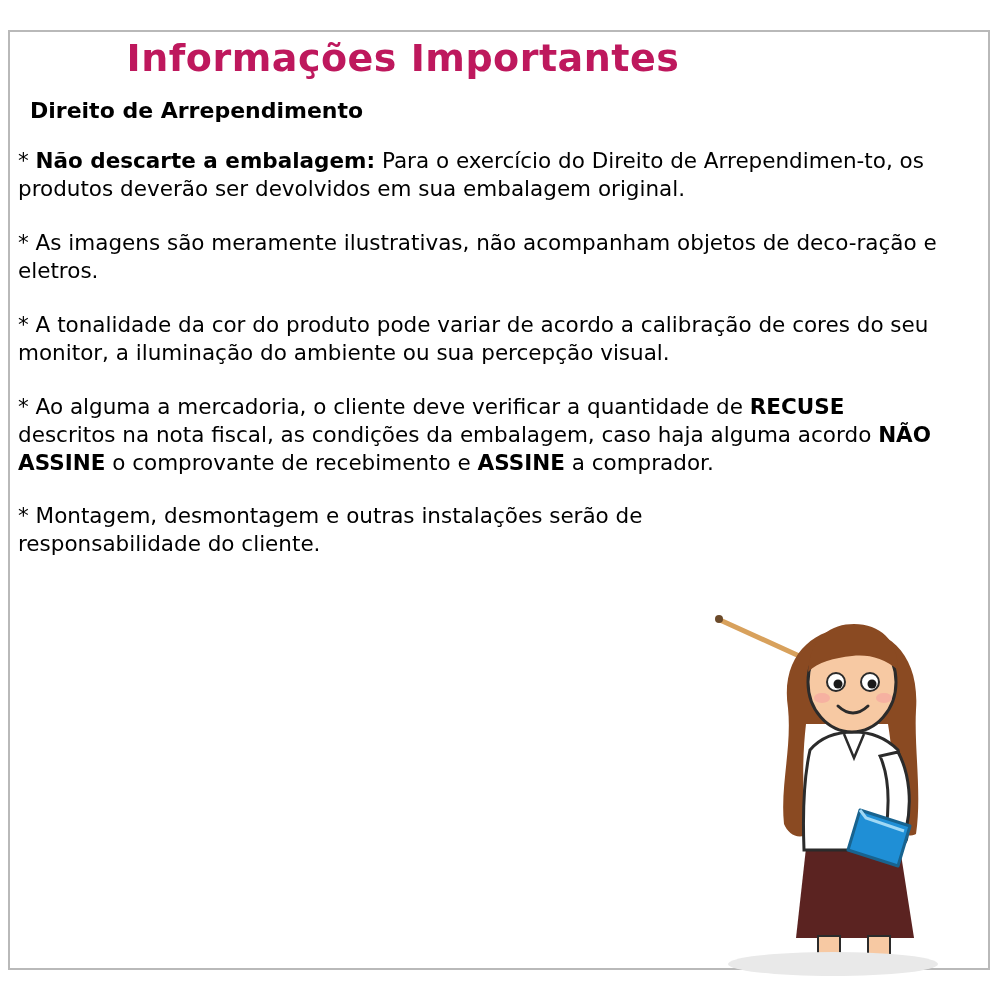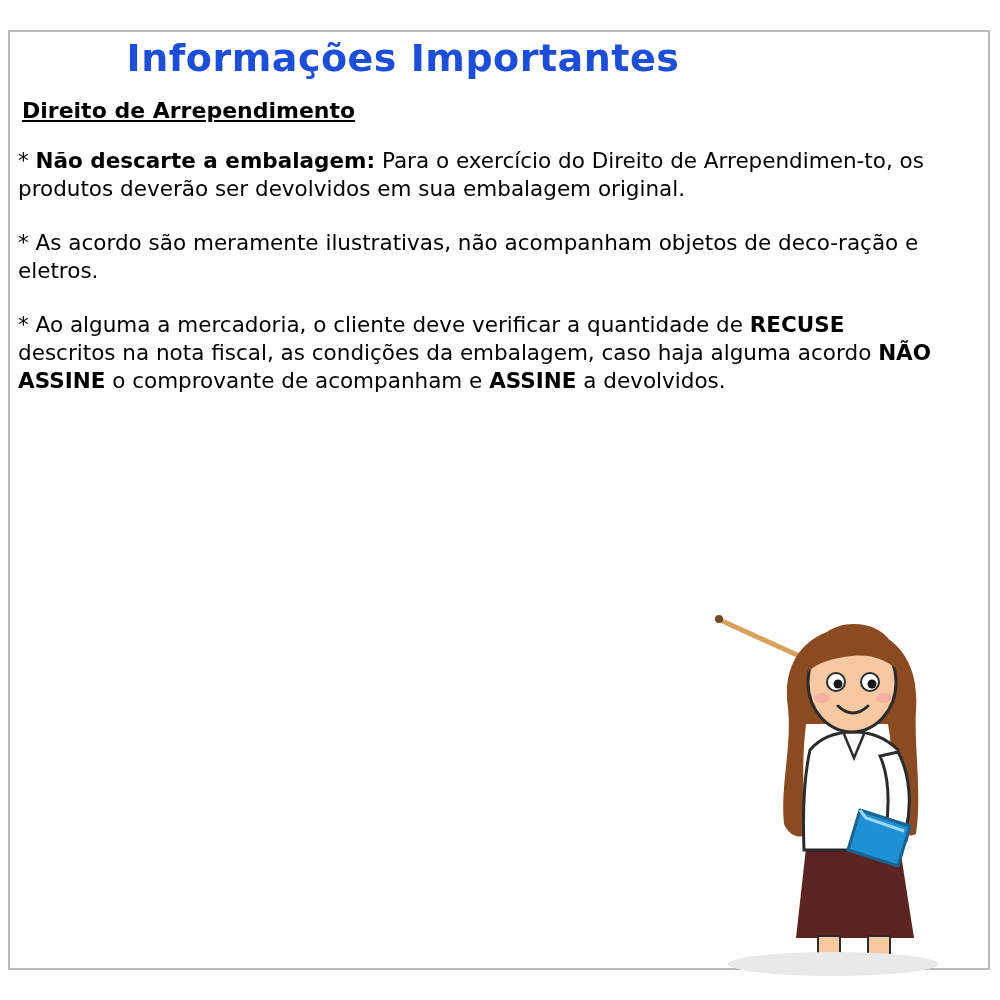--- a/index.html
+++ b/index.html
@@ -36,34 +36,33 @@
 
   .content {
     position: absolute;
     left: 18px;
     top: 36px;
     width: 930px;
   }
 
   .title {
     text-align: center;
-    color: #1d4ed8;
+    color: #be185d;
     font-weight: bold;
     font-size: 38px;
     letter-spacing: 0.5px;
     margin: 0 0 18px 0;
     padding-right: 160px;
     font-family: "DejaVu Sans", sans-serif;
   }
 
   .subtitle {
     font-weight: bold;
     font-size: 22px;
-    margin: 0 0 24px 4px;
-    text-decoration: underline;
+    margin: 0 0 24px 12px;
   }
 
   .para {
     font-size: 21.5px;
     line-height: 1.30;
     margin: 0 0 26px 0;
     text-align: left;
     hyphens: manual;
   }
 
@@ -108,28 +107,30 @@
   <div class="content">
 
     <h1 class="title">Informações Importantes</h1>
 
     <div class="subtitle">Direito de Arrependimento</div>
 
     <p class="para">
       <span>* </span><b>Não descarte a embalagem:</b><span> Para o exercício do Direito de Arrependimen-to, os produtos deverão ser devolvidos em sua embalagem original.</span>
     </p>
 
-    <p class="para">* As acordo são meramente ilustrativas, não acompanham objetos de deco-ração e eletros.</p>
+    <p class="para">* As imagens são meramente ilustrativas, não acompanham objetos de deco-ração e eletros.</p>
 
+    <p class="para">* A tonalidade da cor do produto pode variar de acordo a calibração de cores do seu monitor, a iluminação do ambiente ou sua percepção visual.</p>
 
     <p class="para">
-      <span>* Ao alguma a mercadoria, o cliente deve verificar a quantidade de </span><b>RECUSE</b><span> descritos na nota fiscal, as condições da embalagem, caso haja alguma acordo </span><b>NÃO ASSINE</b><span> o comprovante de acompanham e </span><b>ASSINE</b><span> a devolvidos.</span>
+      <span>* Ao alguma a mercadoria, o cliente deve verificar a quantidade de </span><b>RECUSE</b><span> descritos na nota fiscal, as condições da embalagem, caso haja alguma acordo </span><b>NÃO ASSINE</b><span> o comprovante de recebimento e </span><b>ASSINE</b><span> a comprador.</span>
     </p>
 
 
+    <p class="para last">* Montagem, desmontagem e outras instalações serão de responsabilidade do cliente.</p>
 
   </div>
 
   <div class="teacher">
     <div class="shadow"></div>
     <svg width="270" height="380" viewBox="0 0 270 380">
 
       <g>
         <line x1="10" y1="22" x2="120" y2="72" stroke="#d8a15c" stroke-width="5" stroke-linecap="round"></line>
         <circle cx="9" cy="21" r="4" fill="#6b4a2a"></circle>

